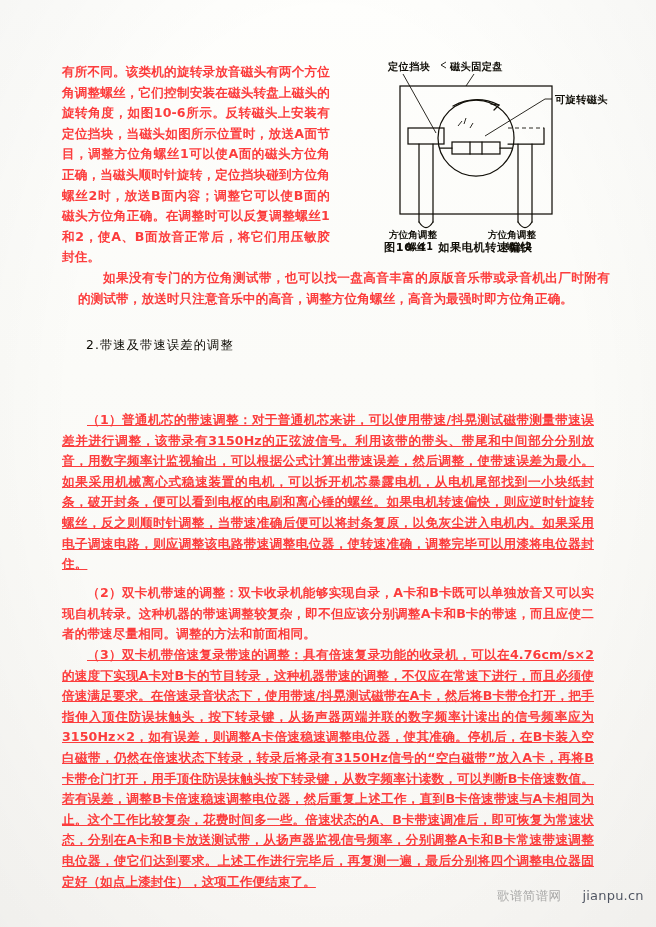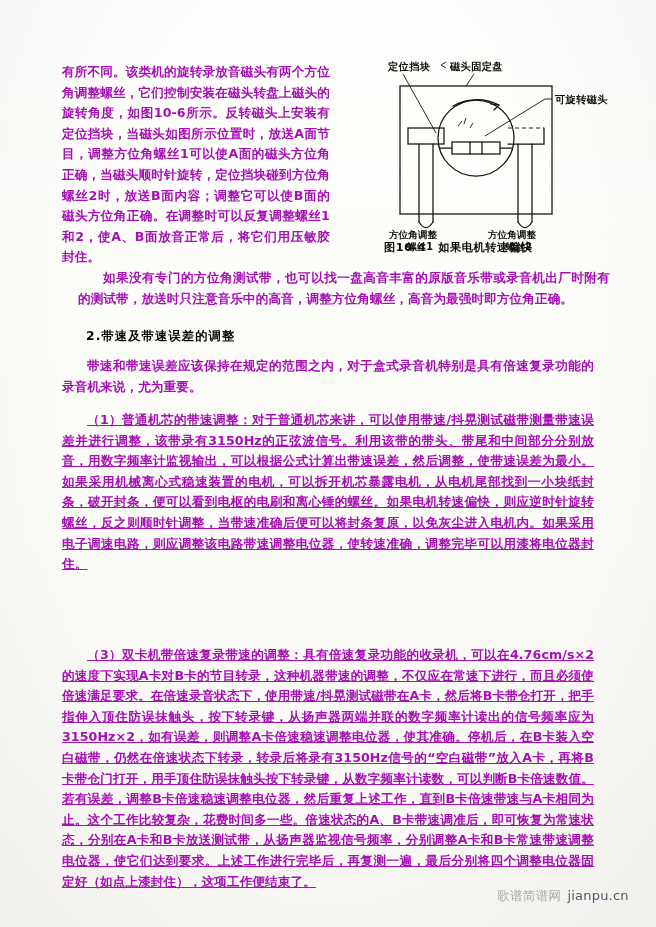--- a/index.html
+++ b/index.html
@@ -25,21 +25,21 @@
   #content {
     position: absolute;
     left: 0; top: 0;
     width: 656px; height: 927px;
   }
 
   
   .para {
     position: absolute;
     font-weight: bold;
-    color: #a21caf;
+    color: #ef4444;
     font-size: 12.6px;
     line-height: 20.6px;
     letter-spacing: 0.1px;
     text-align: justify;
     text-justify: inter-ideograph;
     -webkit-font-smoothing: none;
     filter: contrast(1.12) blur(0.18px);
   }
   .para.indent { text-indent: 25px; }
 
@@ -50,23 +50,23 @@
     width: 268px;
   }
   #para-testtape {
     left: 78px;
     top: 268px;
     width: 532px;
   }
   #heading-2 {
     position: absolute;
     left: 86px;
-    top: 328px;
+    top: 337px;
     width: 510px;
-    font-weight: bold;
+    font-weight: normal;
     font-size: 12.3px;
     color: #17150f;
     letter-spacing: 1.1px;
     filter: contrast(1.12) blur(0.18px);
   }
   #para-speed-intro { left: 62px; top: 356px; width: 532px; }
   #para-1 { left: 62px; top: 410px; width: 532px; text-decoration: underline; }
   #para-2 { left: 62px; top: 583px; width: 532px; }
   #para-3 { left: 62px; top: 645px; width: 532px; text-decoration: underline; }
 
@@ -86,21 +86,21 @@
     filter: contrast(1.1) blur(0.15px);
   }
 
   
   #watermark {
     position: absolute;
     left: 497px;
     top: 888px;
     display: flex;
     align-items: baseline;
-    gap: 6px;
+    gap: 21px;
     opacity: 0.72;
   }
   #watermark .wm-cn {
     font-size: 12.5px;
     color: #8d8d8d;
     letter-spacing: 0.4px;
   }
   #watermark .wm-en {
     font-size: 13px;
     color: #0f172a;
@@ -212,24 +212,24 @@
       <span>如果电机转速偏快</span>
     </div>
   </div>
 
   <div class="para" id="para-intro">有所不同。该类机的旋转录放音磁头有两个方位角调整螺丝，它们控制安装在磁头转盘上磁头的旋转角度，如图10-6所示。反转磁头上安装有定位挡块，当磁头如图所示位置时，放送A面节目，调整方位角螺丝1可以使A面的磁头方位角正确，当磁头顺时针旋转，定位挡块碰到方位角螺丝2时，放送B面内容；调整它可以使B面的磁头方位角正确。在调整时可以反复调整螺丝1和2，使A、B面放音正常后，将它们用压敏胶封住。</div>
 
   <div class="para indent" id="para-testtape">如果没有专门的方位角测试带，也可以找一盘高音丰富的原版音乐带或录音机出厂时附有的测试带，放送时只注意音乐中的高音，调整方位角螺丝，高音为最强时即方位角正确。</div>
 
   <div id="heading-2">2.带速及带速误差的调整</div>
 
-  <div class="para indent" id="para-speed-intro">带速和带速误差应该保持在规定的范围之内，对于盒式录音机特别是具有倍速复录功能的录音机来说，尤为重要。</div>
 
   <div class="para indent" id="para-1">（1）普通机芯的带速调整：对于普通机芯来讲，可以使用带速/抖晃测试磁带测量带速误差并进行调整，该带录有3150Hz的正弦波信号。利用该带的带头、带尾和中间部分分别放音，用数字频率计监视输出，可以根据公式计算出带速误差，然后调整，使带速误差为最小。如果采用机械离心式稳速装置的电机，可以拆开机芯暴露电机，从电机尾部找到一小块纸封条，破开封条，便可以看到电枢的电刷和离心锤的螺丝。如果电机转速偏快，则应逆时针旋转螺丝，反之则顺时针调整，当带速准确后便可以将封条复原，以免灰尘进入电机内。如果采用电子调速电路，则应调整该电路带速调整电位器，使转速准确，调整完毕可以用漆将电位器封住。</div>
 
+  <div class="para indent" id="para-2">（2）双卡机带速的调整：双卡收录机能够实现自录，A卡和B卡既可以单独放音又可以实现自机转录。这种机器的带速调整较复杂，即不但应该分别调整A卡和B卡的带速，而且应使二者的带速尽量相同。调整的方法和前面相同。</div>
 
   <div class="para indent" id="para-3">（3）双卡机带倍速复录带速的调整：具有倍速复录功能的收录机，可以在4.76cm/s×2的速度下实现A卡对B卡的节目转录，这种机器带速的调整，不仅应在常速下进行，而且必须使倍速满足要求。在倍速录音状态下，使用带速/抖晃测试磁带在A卡，然后将B卡带仓打开，把手指伸入顶住防误抹触头，按下转录键，从扬声器两端并联的数字频率计读出的信号频率应为3150Hz×2，如有误差，则调整A卡倍速稳速调整电位器，使其准确。停机后，在B卡装入空白磁带，仍然在倍速状态下转录，转录后将录有3150Hz信号的“空白磁带”放入A卡，再将B卡带仓门打开，用手顶住防误抹触头按下转录键，从数字频率计读数，可以判断B卡倍速数值。若有误差，调整B卡倍速稳速调整电位器，然后重复上述工作，直到B卡倍速带速与A卡相同为止。这个工作比较复杂，花费时间多一些。倍速状态的A、B卡带速调准后，即可恢复为常速状态，分别在A卡和B卡放送测试带，从扬声器监视信号频率，分别调整A卡和B卡常速带速调整电位器，使它们达到要求。上述工作进行完毕后，再复测一遍，最后分别将四个调整电位器固定好（如点上漆封住），这项工作便结束了。</div>
 
 
   <div id="watermark">
     <span class="wm-cn">歌谱简谱网</span>
     <span class="wm-en">jianpu.cn</span>
   </div>
 
 </div>

